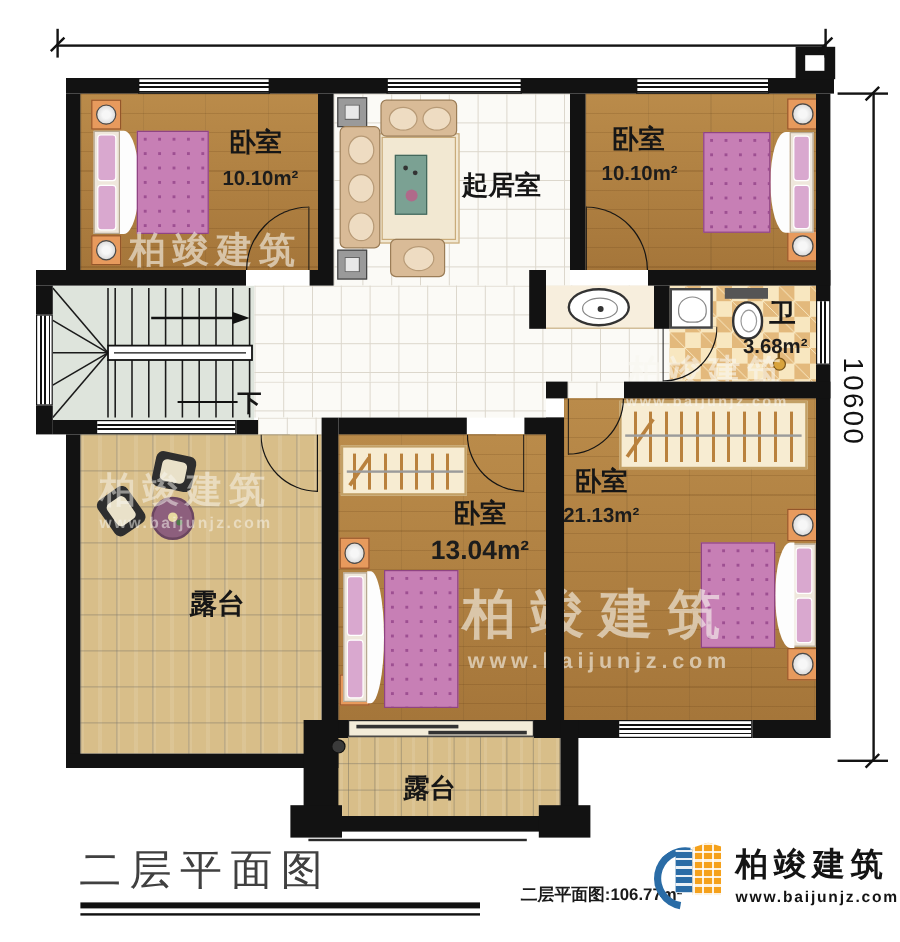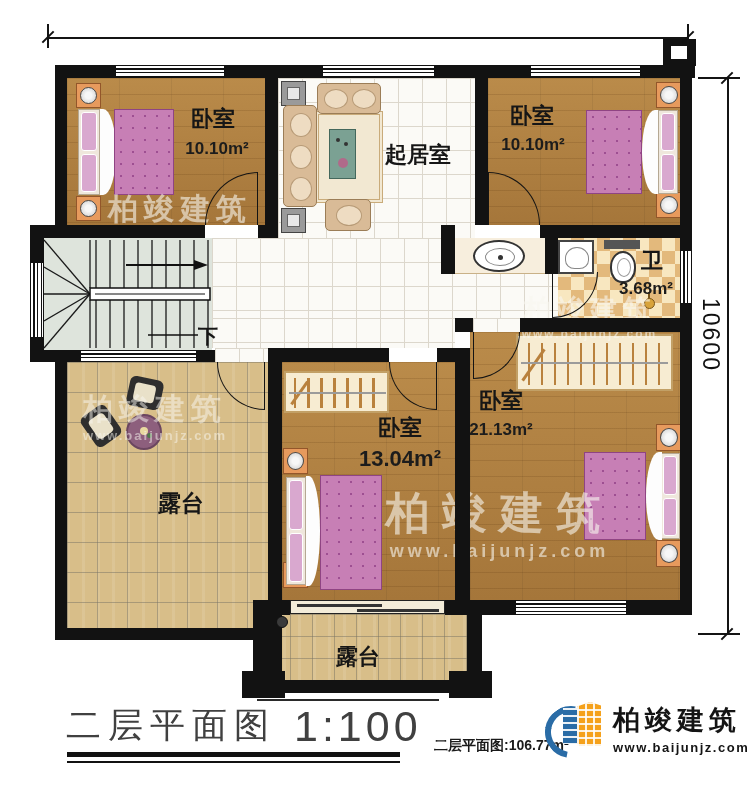--- a/index.html
+++ b/index.html
@@ -315,21 +315,20 @@
   <div class="dimline" style="left:727px;top:78px;width:1.5px;height:556px;"></div>
   <div class="abs" style="left:698px;top:77px;width:42px;height:1.5px;background:#141414;"></div>
   <div class="abs" style="left:698px;top:633px;width:42px;height:1.5px;background:#141414;"></div>
   <div class="tick" style="left:719px;top:77px;"></div>
   <div class="tick" style="left:719px;top:633px;"></div>
   <div class="dimtext" style="left:724px;top:298px;transform:rotate(90deg);transform-origin:left top;">10600</div>
 
   <div class="abs" style="left:257px;top:699px;width:182px;height:2px;background:#2a2a2a;"></div>
   <div class="abs" style="left:66px;top:702px;display:flex;align-items:flex-start;gap:18px;color:#404040;">
     <span style="font-size:35px;letter-spacing:7px;font-weight:400;">二层平面图</span>
-    <span style="font-size:43px;letter-spacing:4px;font-weight:400;">1:100</span>
   </div>
   <div class="abs" style="left:67px;top:752px;width:333px;height:5px;background:#111;"></div>
   <div class="abs" style="left:67px;top:761px;width:333px;height:2px;background:#111;"></div>
 
   <div class="abs" style="left:434px;top:737px;font-size:14px;font-weight:600;color:#1a1a1a;white-space:nowrap;">
     <span>二层平面图:</span><span>106.77m²</span>
   </div>
 
   <div class="abs" style="left:545px;top:696px;width:200px;height:80px;">
     <div class="abs" style="left:0;top:10px;width:52px;height:52px;border-radius:50%;border:6px solid #2a6ca6;border-top-color:transparent;border-right-color:transparent;transform:rotate(55deg);box-sizing:border-box;"></div>

